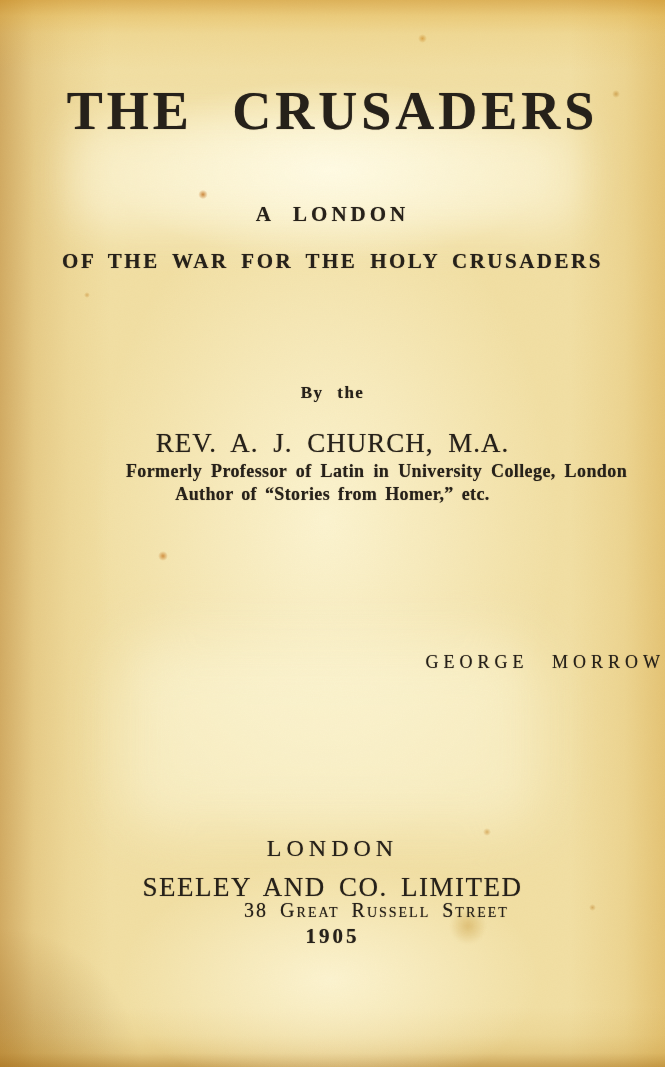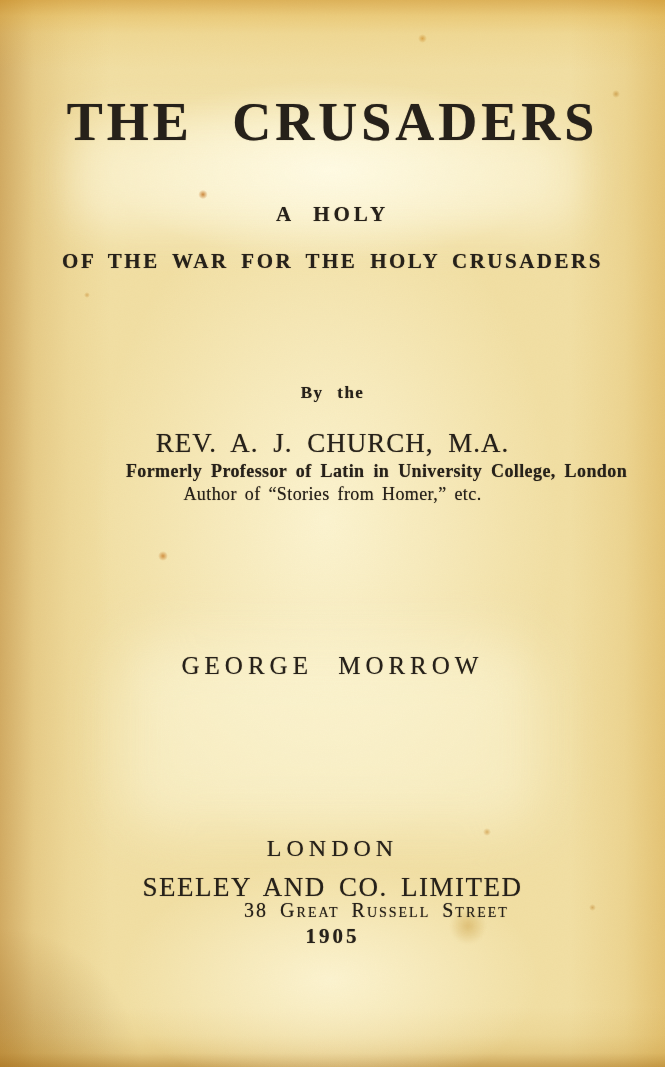--- a/index.html
+++ b/index.html
@@ -49,29 +49,29 @@
 
   .line {
     position: absolute;
     left: 0;
     width: 100%;
     text-align: center;
     line-height: 1;
     white-space: nowrap;
     text-shadow: 0 0 1px rgba(55,40,20,0.55);
   }
-  .book-title        { top: 95px;  font-size: 54px; font-weight: bold; letter-spacing: 4px; word-spacing: 22px; }
+  .book-title        { top: 84px;  font-size: 54px; font-weight: bold; letter-spacing: 4px; word-spacing: 22px; }
   .subtitle-1        { top: 204px; font-size: 21px; font-weight: bold; letter-spacing: 4px; word-spacing: 10px; }
   .subtitle-2        { top: 251px; font-size: 21px; font-weight: bold; letter-spacing: 2.5px; word-spacing: 5px; }
   .byline-prefix     { top: 384px; font-size: 17px; font-weight: bold; letter-spacing: 1.5px; word-spacing: 8px; font-family: Liberation Serif, serif; }
   .author-name       { top: 430px; font-size: 27px; letter-spacing: 1px; word-spacing: 7px; }
   .author-cred-1     { top: 462px; font-size: 18px; font-weight: bold; letter-spacing: 0.4px; word-spacing: 4px; padding-left: 44px; }
-  .author-cred-2     { top: 485px; font-size: 18px; font-weight: normal; letter-spacing: 0.4px; word-spacing: 3px; }
+  .author-cred-2     { top: 485px; font-size: 18px; font-weight: bold; letter-spacing: 0.4px; word-spacing: 3px; }
   .illus-prefix      { top: 622px; font-size: 18px; font-weight: bold; letter-spacing: 0.5px; word-spacing: 4px; }
-  .illustrator-name  { top: 653px; font-size: 25px; letter-spacing: 5px; word-spacing: 14px; }
+  .illustrator-name  { top: 653px; font-size: 18px; letter-spacing: 5px; word-spacing: 14px; text-align: right; }
   .imprint-city      { top: 836px; font-size: 24px; letter-spacing: 5px; }
   .imprint-publisher { top: 865px; font-size: 27px; letter-spacing: 1.5px; word-spacing: 5px; margin-top: 9px; }
   .imprint-address   { top: 900px; font-size: 20px; font-weight: normal; font-variant: small-caps; letter-spacing: 2px; word-spacing: 5px; margin-left: 44px; }
   .imprint-year      { top: 926px; font-size: 21px; font-weight: bold; letter-spacing: 3px; }
 </style>
 </head>
 <body>
 
 <div class="page">
 
@@ -80,21 +80,21 @@
   <div class="stain stain-1"></div>
   <div class="stain stain-2"></div>
   <div class="stain stain-3"></div>
   <div class="stain stain-4"></div>
   <div class="stain stain-5"></div>
   <div class="stain stain-6"></div>
   <div class="stain stain-7"></div>
   <div class="stain stain-8"></div>
 
   <div class="line book-title">THE CRUSADERS</div>
-  <div class="line subtitle-1">A HOLY</div>
+  <div class="line subtitle-1">A LONDON</div>
   <div class="line subtitle-2">OF THE WAR FOR THE HOLY CRUSADERS</div>
   <div class="line byline-prefix">By the</div>
   <div class="line author-name">REV. A. J. CHURCH, M.A.</div>
   <div class="line author-cred-1">Formerly Professor of Latin in University College, London</div>
   <div class="line author-cred-2">Author of “Stories from Homer,” etc.</div>
   <div class="line illustrator-name">GEORGE MORROW</div>
   <div class="line imprint-city">LONDON</div>
   <div class="line imprint-publisher">SEELEY AND CO. LIMITED</div>
   <div class="line imprint-address">38 Great Russell Street</div>
   <div class="line imprint-year">1905</div>

